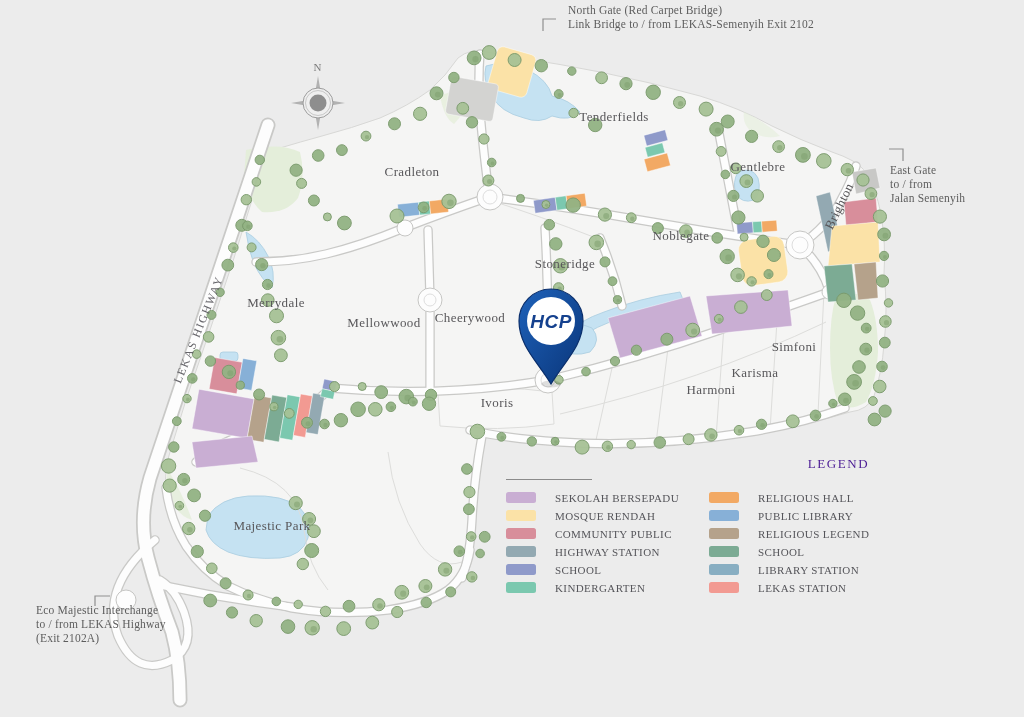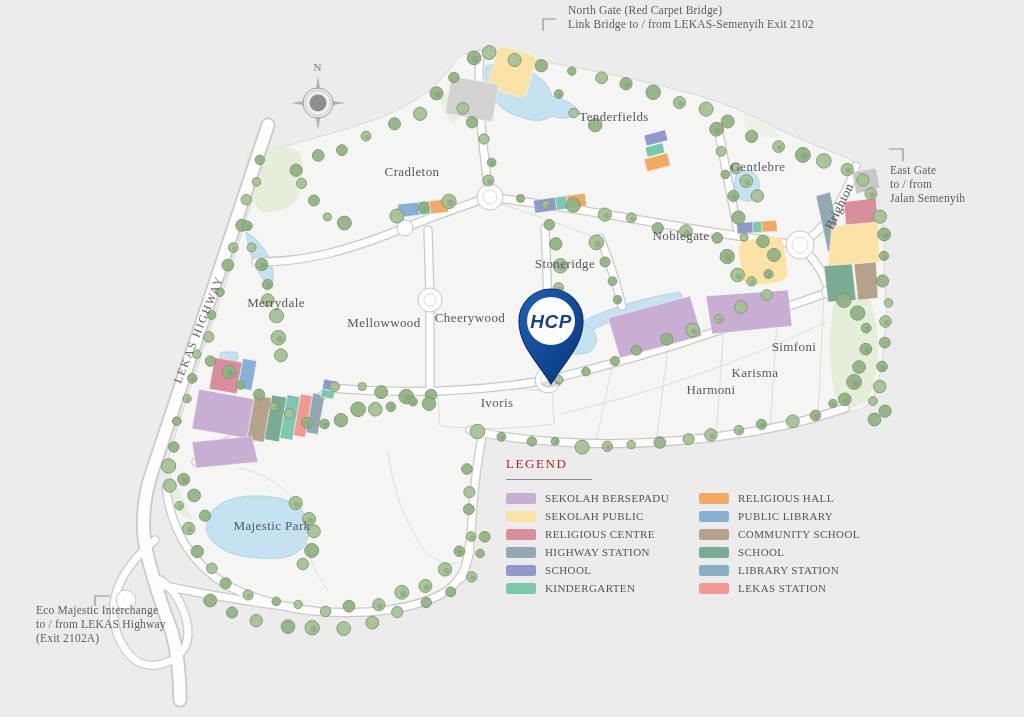--- a/index.html
+++ b/index.html
@@ -8,24 +8,24 @@
   svg{position:absolute;inset:0;}
   svg text{fill:#58575a;}
   .area-label{font-size:13px;letter-spacing:.4px;}
   .note{font-size:11.5px;fill:#5d5d5d;letter-spacing:.2px;}
   .rot-label{font-size:11.5px;letter-spacing:1.6px;fill:#66656a;}
   .pin-label{font-family:"Liberation Sans","DejaVu Sans",sans-serif;font-weight:bold;font-style:italic;
              font-size:19px;fill:#15418e;letter-spacing:.5px;}
   .compass-n{font-size:11px;fill:#7c7c7c;letter-spacing:1px;}
   
   #legend{position:absolute;left:506px;top:456px;color:#525257;}
-  #legend .title{font-size:13px;letter-spacing:1.6px;color:#b91c1c;}
+  #legend .title{font-size:13px;letter-spacing:1.6px;color:#4c1d95;text-align:right;}
   #legend .rule{width:86px;border-top:1px solid #8b8b8b;margin:7px 0 12px 0;}
   #legend .cols{display:flex;gap:30px;}
-  .lg-row{display:flex;align-items:center;gap:9px;margin-bottom:6px;height:12px;}
+  .lg-row{display:flex;align-items:flex-start;gap:19px;margin-bottom:6px;height:12px;}
   .sw{width:30px;height:11px;border-radius:2.5px;flex:0 0 auto;}
   .lg-label{font-size:11px;letter-spacing:.4px;white-space:nowrap;color:#55555a;}
 </style>
 </head>
 <body>
 
 <div class="stage">
 <svg width="1024" height="717" viewBox="0 0 1024 717">
   <defs>
     <linearGradient id="pinGrad" x1="0" y1="0" x2="1" y2="1">
@@ -511,25 +511,25 @@
   <div class="title">LEGEND</div>
   <div class="rule"></div>
   <div class="cols">
     <div class="col">
       <div class="lg-row">
             <span class="sw" style="background-color: rgb(201, 174, 211);"></span>
             <span class="lg-label">SEKOLAH BERSEPADU</span>
           </div>
       <div class="lg-row">
             <span class="sw" style="background-color: rgb(251, 226, 167);"></span>
-            <span class="lg-label">SEKOLAH PUBLIC</span>
+            <span class="lg-label">MOSQUE RENDAH</span>
           </div>
       <div class="lg-row">
             <span class="sw" style="background-color: rgb(216, 142, 155);"></span>
-            <span class="lg-label">RELIGIOUS CENTRE</span>
+            <span class="lg-label">COMMUNITY PUBLIC</span>
           </div>
       <div class="lg-row">
             <span class="sw" style="background-color: rgb(147, 169, 178);"></span>
             <span class="lg-label">HIGHWAY STATION</span>
           </div>
       <div class="lg-row">
             <span class="sw" style="background-color: rgb(143, 154, 202);"></span>
             <span class="lg-label">SCHOOL</span>
           </div>
       <div class="lg-row">
@@ -541,21 +541,21 @@
       <div class="lg-row">
             <span class="sw" style="background-color: rgb(242, 169, 100);"></span>
             <span class="lg-label">RELIGIOUS HALL</span>
           </div>
       <div class="lg-row">
             <span class="sw" style="background-color: rgb(135, 176, 215);"></span>
             <span class="lg-label">PUBLIC LIBRARY</span>
           </div>
       <div class="lg-row">
             <span class="sw" style="background-color: rgb(181, 162, 139);"></span>
-            <span class="lg-label">COMMUNITY SCHOOL</span>
+            <span class="lg-label">RELIGIOUS LEGEND</span>
           </div>
       <div class="lg-row">
             <span class="sw" style="background-color: rgb(124, 171, 148);"></span>
             <span class="lg-label">SCHOOL</span>
           </div>
       <div class="lg-row">
             <span class="sw" style="background-color: rgb(136, 174, 194);"></span>
             <span class="lg-label">LIBRARY STATION</span>
           </div>
       <div class="lg-row">

